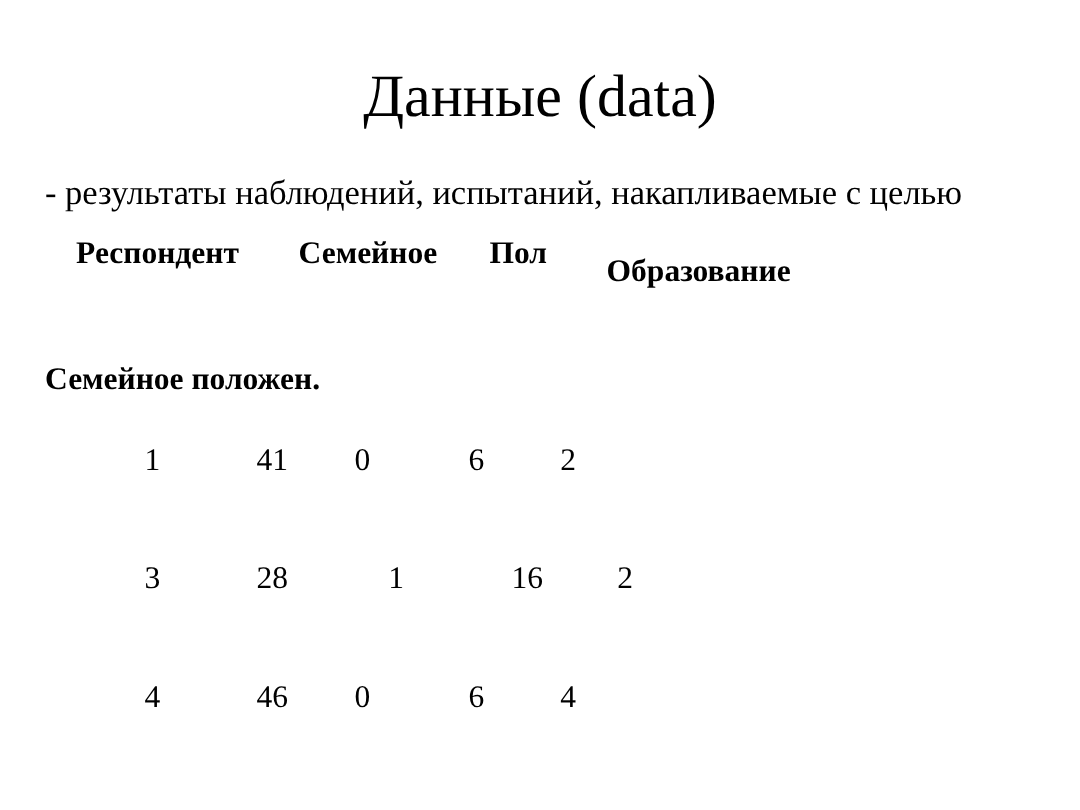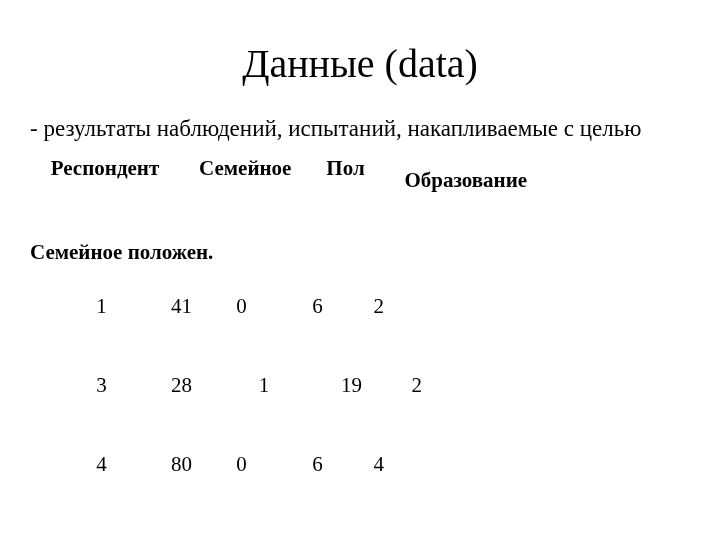--- a/index.html
+++ b/index.html
@@ -87,22 +87,22 @@
       <span class="hcell h-edu">Образование</span>
       <span class="hcell h-fam">Семейное положен.</span>
     </div>
 
     <div class="row-line">
       <span class="cell c-resp">1</span><span class="cell c-age">41</span><span class="cell c-sex">0</span><span class="cell c-edu">6</span><span class="cell c-fam">2</span>
     </div>
 
 
     <div class="row-line">
-      <span class="cell c-resp">3</span><span class="cell c-age">28</span><span class="cell c-sex-a" style="padding-left:15px;">1</span><span class="cell c-edu-a">19</span><span class="cell c-fam">2</span>
+      <span class="cell c-resp">3</span><span class="cell c-age">28</span><span class="cell c-sex-a" style="padding-left:15px;">1</span><span class="cell c-edu-a">16</span><span class="cell c-fam">2</span>
     </div>
 
     <div class="row-line">
-      <span class="cell c-resp">4</span><span class="cell c-age">80</span><span class="cell c-sex">0</span><span class="cell c-edu">6</span><span class="cell c-fam">4</span>
+      <span class="cell c-resp">4</span><span class="cell c-age">46</span><span class="cell c-sex">0</span><span class="cell c-edu">6</span><span class="cell c-fam">4</span>
     </div>
 
   </div>
 
 </div>
 
 </body></html>

